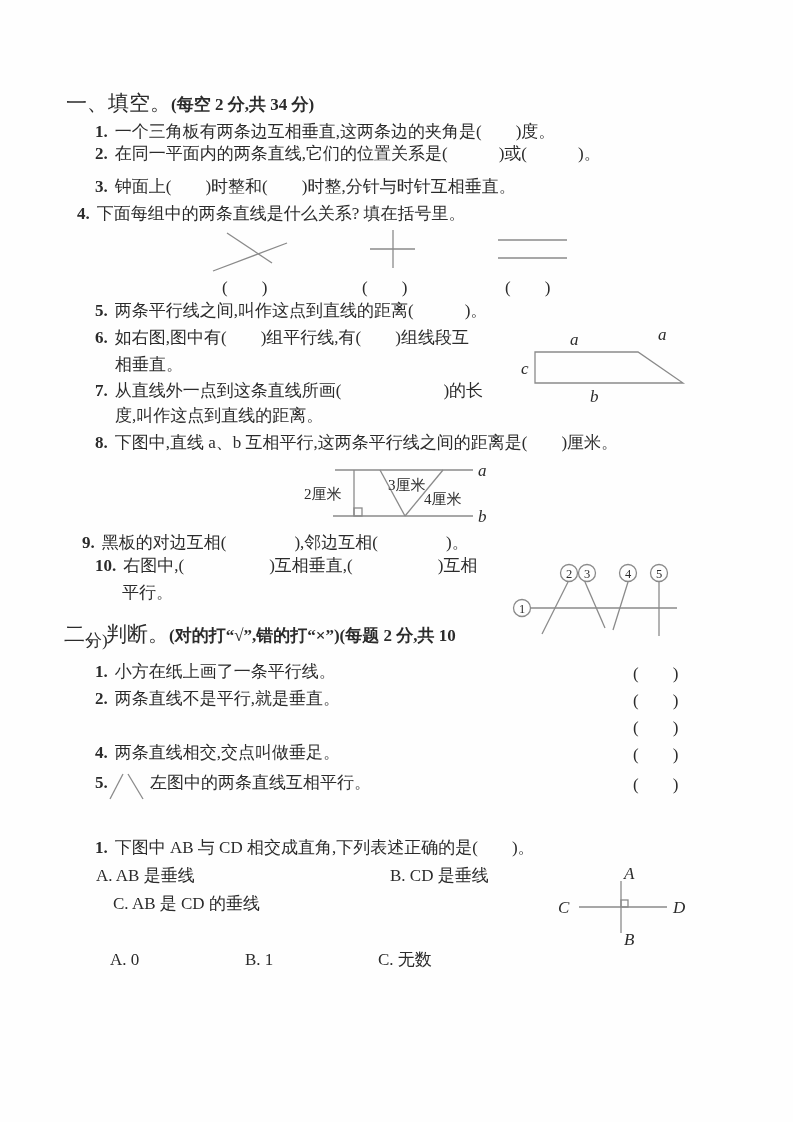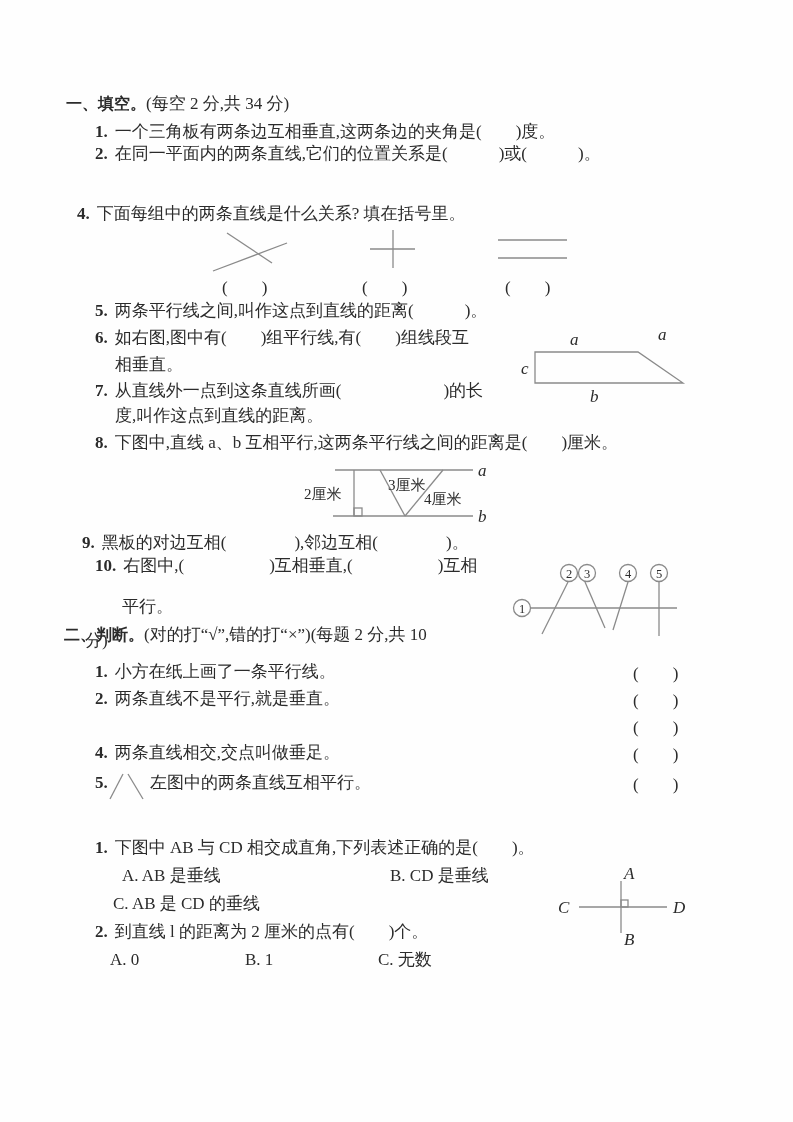--- a/index.html
+++ b/index.html
@@ -12,23 +12,23 @@
     overflow:hidden;
   }
   .page{position:absolute;left:0;top:0;width:793px;height:1122px;background:#fefefe;}
   .line{
     position:absolute;
     font-size:17px;
     line-height:19px;
     white-space:pre;
     color:#2b2b2b;
   }
-  .hd{font-weight:bold;font-size:16px;}
+  .hd{font-weight:normal;font-size:21px;}
   .num{font-weight:bold;margin-right:7px;}
-  .note{font-weight:normal;}
+  .note{font-weight:bold;}
   .fig{position:absolute;}
   .fig line,.fig polygon,.fig rect,.fig circle,.fig path{
     stroke:#8a8a8a;stroke-width:1.3;fill:none;
   }
   .fig text{
     fill:#2b2b2b;stroke:none;
     font-family:"Liberation Serif","DejaVu Serif",serif;
   }
   .var{font-style:italic;font-size:17px;}
   .cm{font-size:15px;}
@@ -37,20 +37,21 @@
 </style>
 </head>
 <body>
 
 <div class="page">
 
   <div class="line" style="top:94px;left:66px"><span class="hd">一、填空。</span><span class="note">(每空 2 分,共 34 分)</span></div>
 
   <div class="line" style="top:122px;left:95px"><span class="num">1.</span><span>一个三角板有两条边互相垂直,这两条边的夹角是(　　)度。</span></div>
   <div class="line" style="top:144px;left:95px"><span class="num">2.</span><span>在同一平面内的两条直线,它们的位置关系是(　　　)或(　　　)。</span></div>
+  <div class="line" style="top:177px;left:95px"><span class="num">3.</span><span>钟面上(　　)时整和(　　)时整,分针与时针互相垂直。</span></div>
   <div class="line" style="top:204px;left:77px"><span class="num">4.</span><span>下面每组中的两条直线是什么关系? 填在括号里。</span></div>
 
   <svg class="fig" style="left:195px;top:225px" width="390" height="50" viewBox="0 0 390 50">
     <line x1="32" y1="8" x2="77" y2="38"></line>
     <line x1="18" y1="46" x2="92" y2="18"></line>
     <line x1="198" y1="5" x2="198" y2="43"></line>
     <line x1="175" y1="24" x2="220" y2="24"></line>
     <line x1="303" y1="15" x2="372" y2="15"></line>
     <line x1="303" y1="33" x2="372" y2="33"></line>
   </svg>
@@ -83,21 +84,21 @@
     <line x1="161" y1="18" x2="123" y2="64"></line>
     <text class="var" x="196" y="24">a</text>
     <text class="var" x="196" y="70">b</text>
     <text class="cm" x="22" y="47">2厘米</text>
     <text class="cm" x="106" y="38">3厘米</text>
     <text class="cm" x="142" y="52">4厘米</text>
   </svg>
 
   <div class="line" style="top:533px;left:82px"><span class="num">9.</span><span>黑板的对边互相(　　　　),邻边互相(　　　　)。</span></div>
   <div class="line" style="top:556px;left:95px"><span class="num">10.</span><span>右图中,(　　　　　)互相垂直,(　　　　　)互相</span></div>
-  <div class="line" style="top:597px;left:122px">平行。</div>
+  <div class="line" style="top:583px;left:122px">平行。</div>
 
   <svg class="fig" style="left:508px;top:558px" width="185" height="92" viewBox="0 0 185 92">
     <circle cx="14" cy="50" r="8.5"></circle>
     <circle cx="61" cy="15" r="8.5"></circle>
     <circle cx="79" cy="15" r="8.5"></circle>
     <circle cx="120" cy="15" r="8.5"></circle>
     <circle cx="151" cy="15" r="8.5"></circle>
     <text class="circnum" x="14" y="54.5">1</text>
     <text class="circnum" x="61" y="19.5">2</text>
     <text class="circnum" x="79" y="19.5">3</text>
@@ -124,32 +125,31 @@
   <div class="line" style="top:773px;left:95px"><span class="num">5.</span></div>
   <svg class="fig" style="left:108px;top:765px" width="42" height="40" viewBox="0 0 42 40">
     <line x1="2" y1="34" x2="15" y2="9"></line>
     <line x1="20" y1="9" x2="35" y2="34"></line>
   </svg>
   <div class="line" style="top:773px;left:150px">左图中的两条直线互相平行。</div>
   <div class="bracket" style="top:773px;left:633px">(　　)</div>
 
 
   <div class="line" style="top:838px;left:95px"><span class="num">1.</span><span>下图中 AB 与 CD 相交成直角,下列表述正确的是(　　)。</span></div>
-  <div class="line" style="top:866px;left:122px">A. AB 是垂线</div>
+  <div class="line" style="top:866px;left:96px">A. AB 是垂线</div>
   <div class="line" style="top:866px;left:390px">B. CD 是垂线</div>
   <div class="line" style="top:894px;left:113px">C. AB 是 CD 的垂线</div>
 
   <svg class="fig" style="left:552px;top:862px" width="145" height="88" viewBox="0 0 145 88">
     <line x1="69" y1="19" x2="69" y2="71"></line>
     <line x1="27" y1="45" x2="115" y2="45"></line>
     <rect x="69" y="38" width="7" height="7"></rect>
     <text class="var" x="72" y="17">A</text>
     <text class="var" x="72" y="83">B</text>
     <text class="var" x="6" y="51">C</text>
     <text class="var" x="121" y="51">D</text>
   </svg>
 
-  <div class="line" style="top:922px;left:95px"><span class="num">2.</span><span>到直线 l 的距离为 2 厘米的点有(　　)个。</span></div>
   <div class="line" style="top:950px;left:110px">A. 0</div>
   <div class="line" style="top:950px;left:245px">B. 1</div>
   <div class="line" style="top:950px;left:378px">C. 无数</div>
 
 </div>
 
 </body></html>

